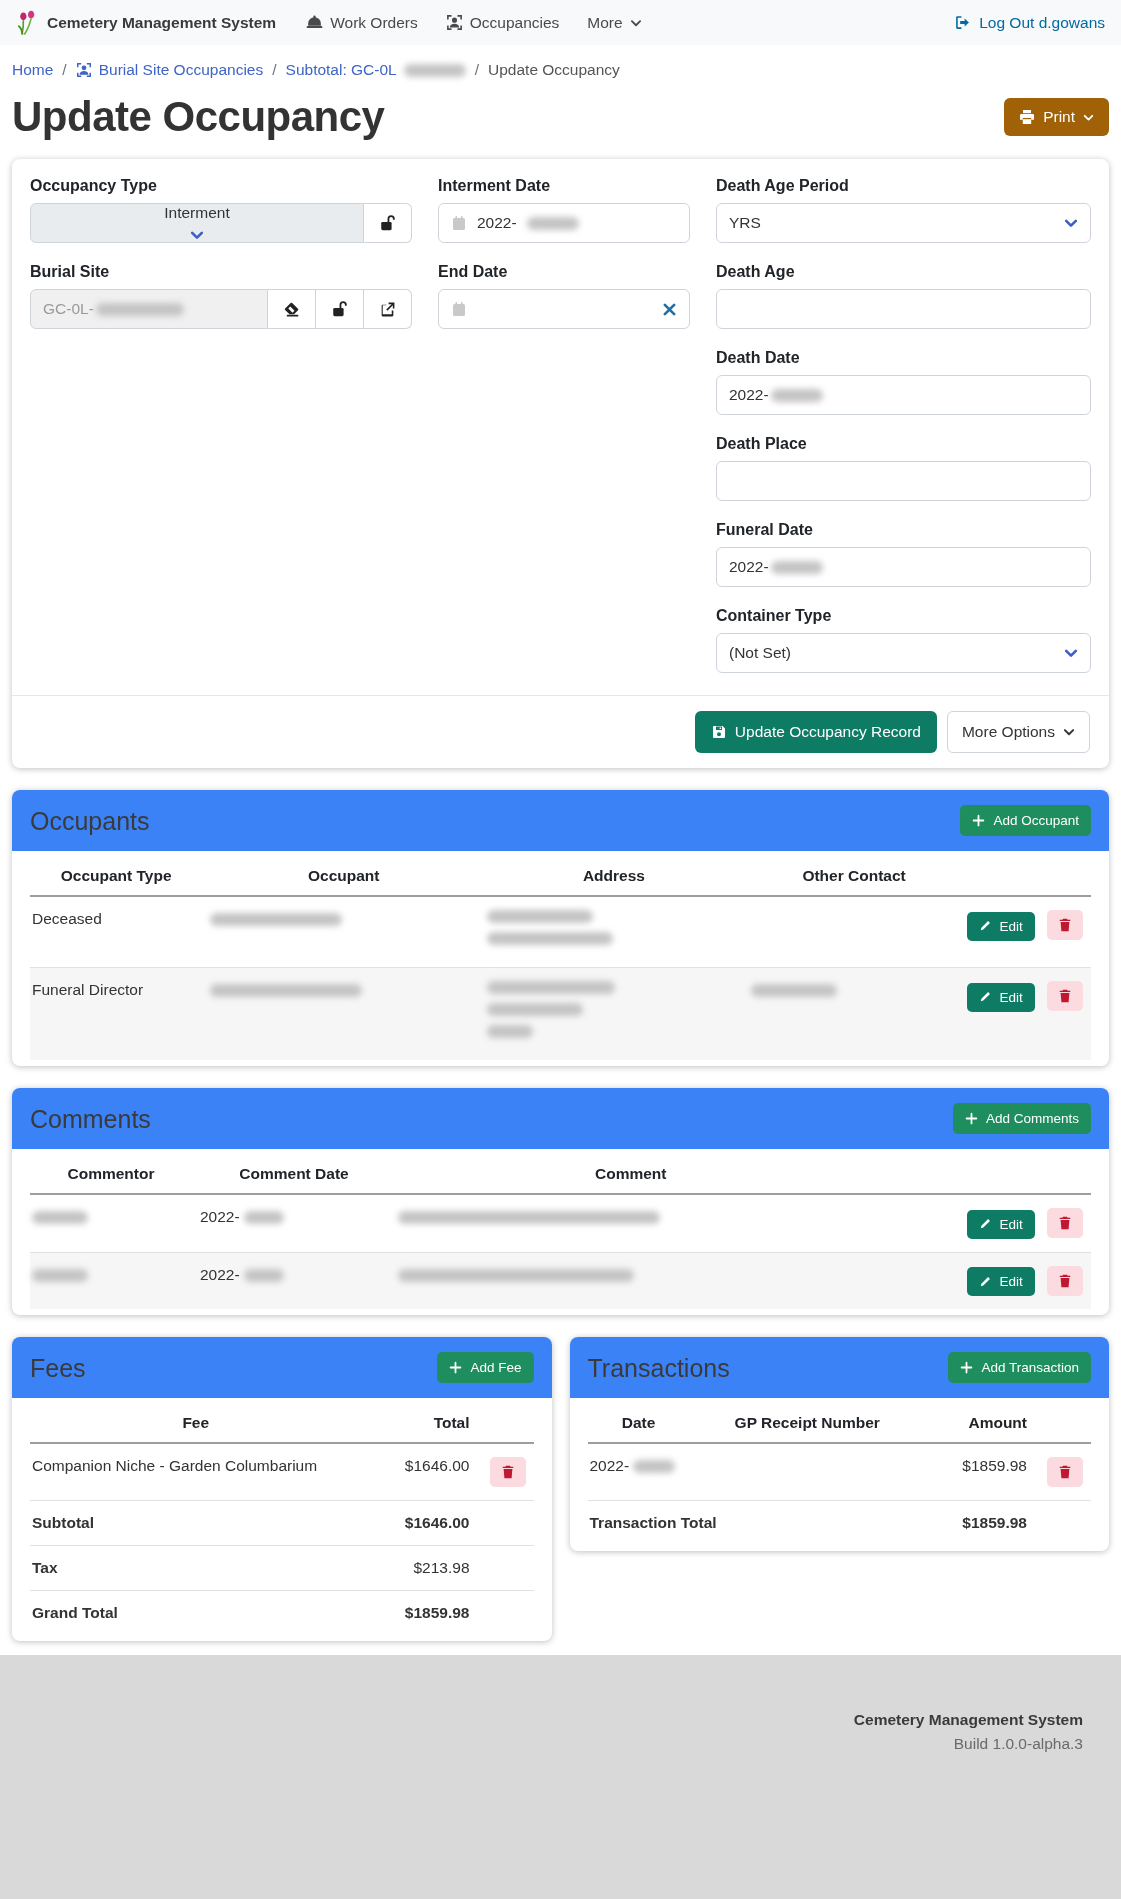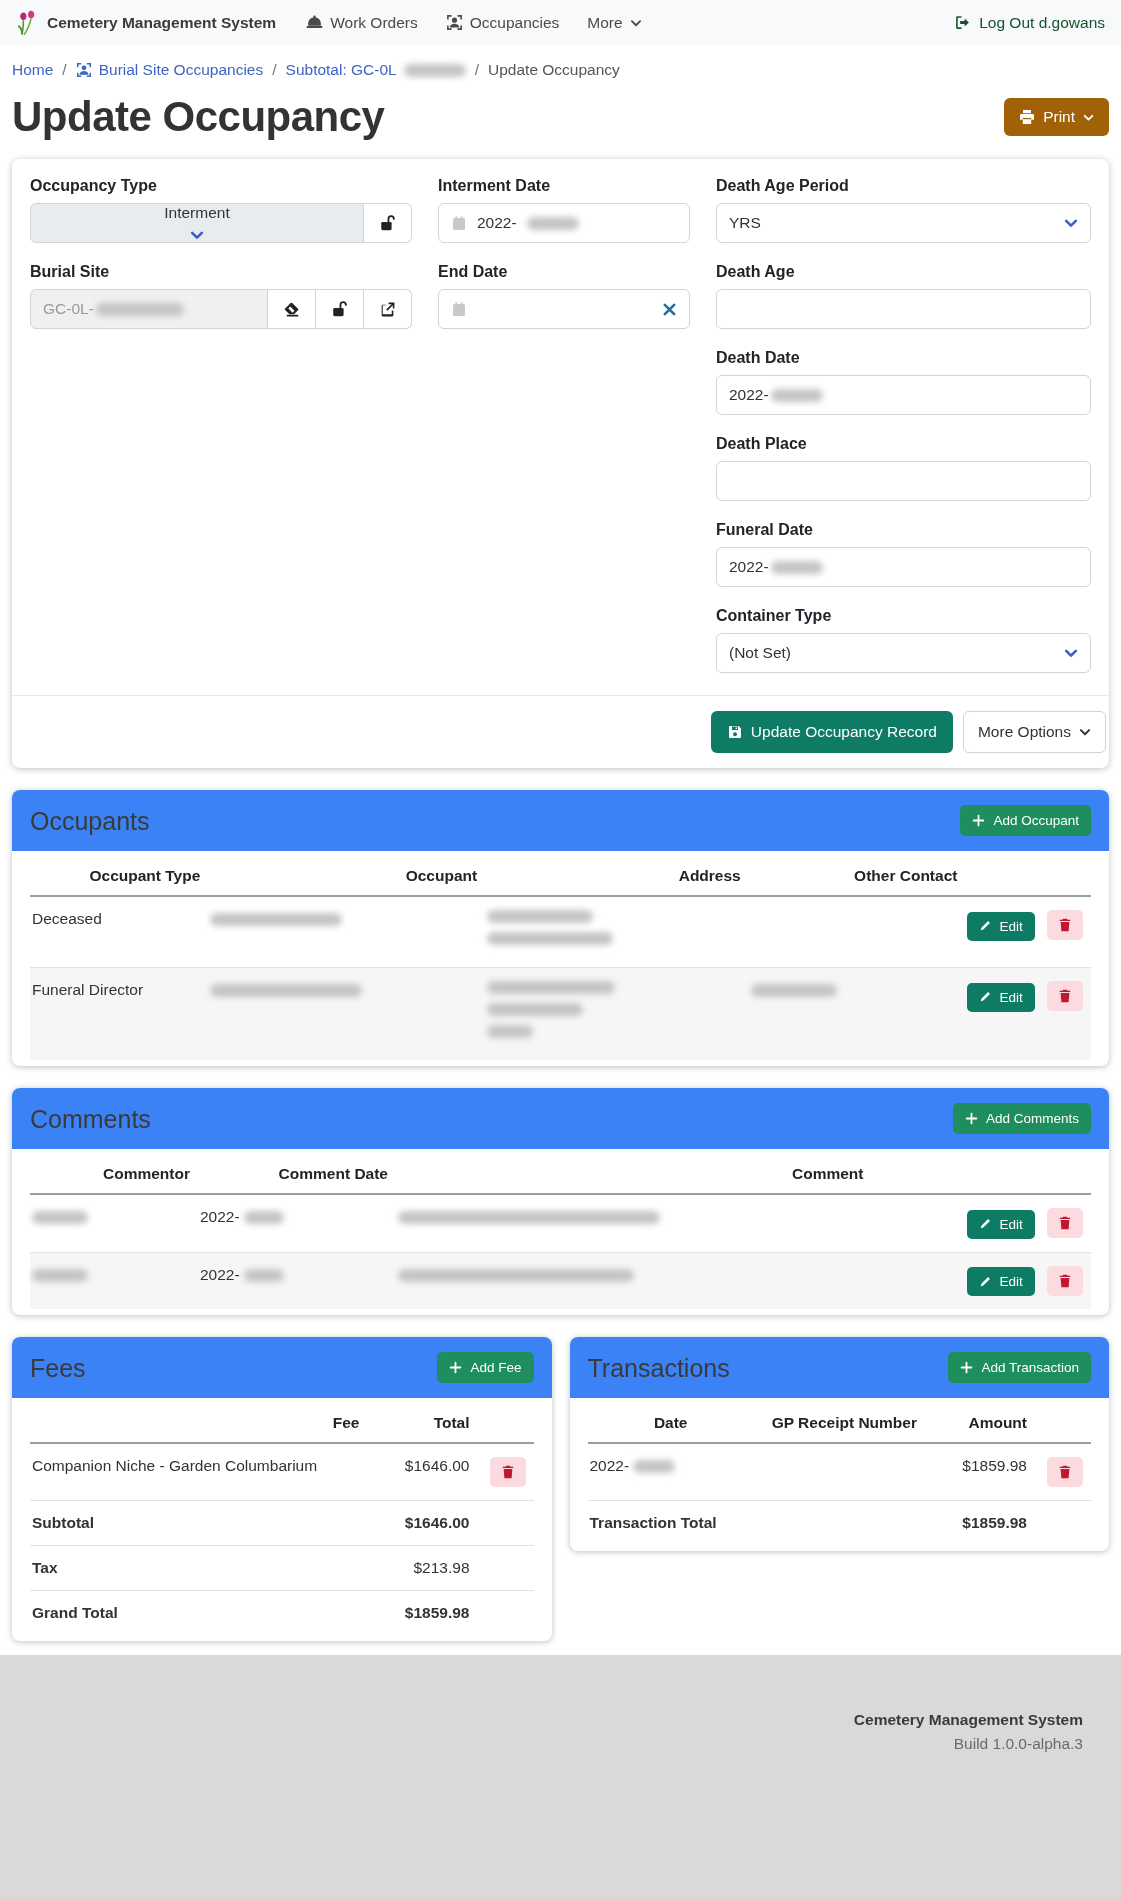--- a/index.html
+++ b/index.html
@@ -7,21 +7,21 @@
   body { font-family:"Liberation Sans", sans-serif; color:#212529; }
   .page { width:1121px; min-height:1899px; position:relative; background:#fff; display:flex; flex-direction:column; }
 
   
   .navbar { height:45px; background:#f8f9fa; display:flex; align-items:center; padding:0 16px; flex:0 0 auto; }
   .brand { display:flex; align-items:center; gap:9px; margin-right:30px; cursor:pointer; }
   .brand-text { font-size:15.5px; font-weight:700; color:#3a3a3a; }
   .nav-item { display:flex; align-items:center; gap:7px; margin-right:28px; font-size:15.5px; color:#4a4a4a; cursor:pointer; }
   .nav-item svg { color:#4a4a4a; }
   .nav-spacer { flex:1; }
-  .nav-right { display:flex; align-items:center; gap:8px; font-size:15.5px; color:#14532d; cursor:pointer; }
+  .nav-right { display:flex; align-items:center; gap:8px; font-size:15.5px; color:#0369a1; cursor:pointer; }
 
   
   .breadcrumb { display:flex; align-items:center; gap:9px; padding:16px 12px 0 12px; font-size:15.5px; }
   .crumb-link { color:#3e64c6; display:flex; align-items:center; gap:7px; cursor:pointer; text-decoration:none; }
   .crumb-sep { color:#6c757d; }
   .crumb-current { color:#555; }
 
   
   .title-row { display:flex; align-items:center; justify-content:space-between; padding:14px 12px 18px 12px; }
   .page-title { font-size:42px; font-weight:600; color:#333; letter-spacing:-0.5px; }
@@ -43,28 +43,28 @@
   .control.select .chev { color:#3d5ec6; }
   .igroup { display:flex; }
   .igroup .control { flex:1; border-radius:6px 0 0 6px; }
   .igroup .gbtn { width:48px; height:40px; background:#fff; border:1px solid #ced4da; border-left:none; display:flex; align-items:center; justify-content:center; cursor:pointer; color:#222; }
   .igroup .gbtn:last-child { border-radius:0 6px 6px 0; }
   .sel-disabled { background:#e9ecef;flex-direction:column; }
   .inp-disabled { background:#f0f0f0; color:#9a9a9a; }
   .date-ctl { gap:10px; }
   .date-ctl .cal { color:#c9c9c9; }
   .clear-x { margin-left:auto; color:#1d6fa8; cursor:pointer; display:flex; }
-  .card-footer { border-top:1px solid #e7e7e7; margin-top:2px; padding:15px 3px; display:flex; justify-content:flex-end; gap:10px; }
+  .card-footer { border-top:1px solid #e7e7e7; margin-top:2px; padding:15px 19px; display:flex; justify-content:flex-end; gap:10px; }
   .btn-submit { background:#0e7c64; color:#fff; font-size:15.5px; padding:11px 16px; }
   .btn-outline { background:#fff; border:1px solid #ced4da; color:#333; font-size:15.5px; padding:11px 14px; border-radius:6px; }
 
   
   .tbl-wrap { padding:0 18px 6px 18px; }
   table { width:100%; border-collapse:collapse; font-size:15.5px; }
-  th { text-align:right; font-weight:700; padding:16px 8px 10px 2px; border-bottom:2px solid #9e9e9e; color:#212529; }
+  th { text-align:center; font-weight:700; padding:16px 8px 10px 2px; border-bottom:2px solid #9e9e9e; color:#212529; }
   td { padding:13px 8px 13px 2px; border-bottom:1px solid #dee2e6; vertical-align:top; color:#333; }
   tr:last-child td { border-bottom:none; }
   .striped tbody tr:nth-child(even) { background:#f6f6f6; }
   .cell-actions { text-align:right; white-space:nowrap; }
   .btn-edit { background:#0e7c64; color:#fff; font-size:13.5px; padding:7px 12px; border-radius:5px; }
   .btn-del { background:#fbdae0; border:none; border-radius:5px; padding:8px 11px; cursor:pointer; color:#be1931; display:inline-flex; align-items:center; margin-left:8px; }
   .num { text-align:right; }
   th.num { text-align:right; }
   .bold { font-weight:700; }
 

